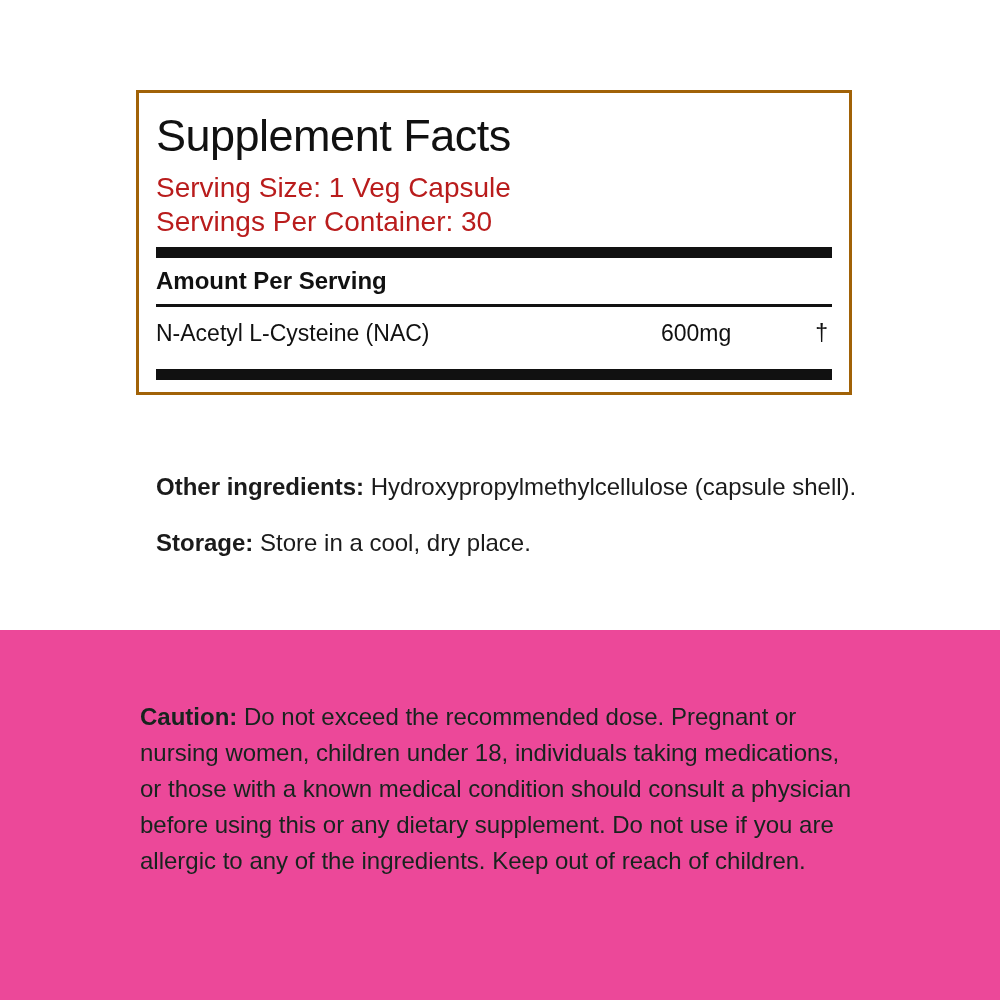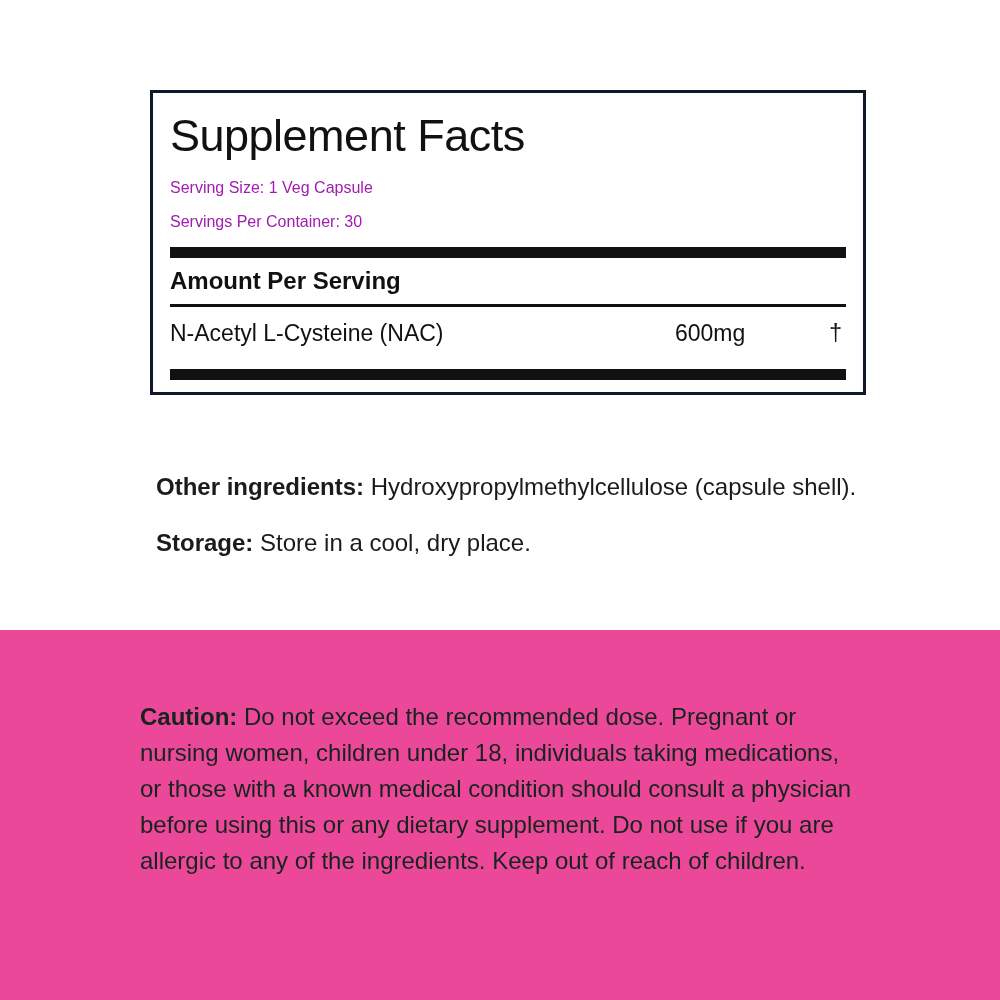--- a/index.html
+++ b/index.html
@@ -27,41 +27,41 @@
     left: 0;
     top: 0;
     width: 1000px;
     height: 630px;
     background: #ffffff;
   }
 
   
   .facts-panel {
     position: absolute;
-    left: 150px;
+    left: 136px;
     top: 90px;
     width: 716px;
     box-sizing: border-box;
-    border: 3px solid #0f172a;
+    border: 3px solid #a16207;
     background: #ffffff;
     padding: 14px 17px 12px 17px;
   }
   .facts-title {
     font-size: 45px;
     line-height: 58px;
     font-weight: 400;
     letter-spacing: -0.5px;
     color: #111111;
     margin: 0 0 6px 0;
     white-space: nowrap;
   }
   .facts-serving {
-    font-size: 16px;
+    font-size: 28px;
     line-height: 34px;
-    color: #a21caf;
+    color: #b91c1c;
   }
   .rule-thick {
     height: 11px;
     background: #111111;
     margin-top: 8px;
   }
   .rule-thin {
     height: 3px;
     background: #111111;
   }

